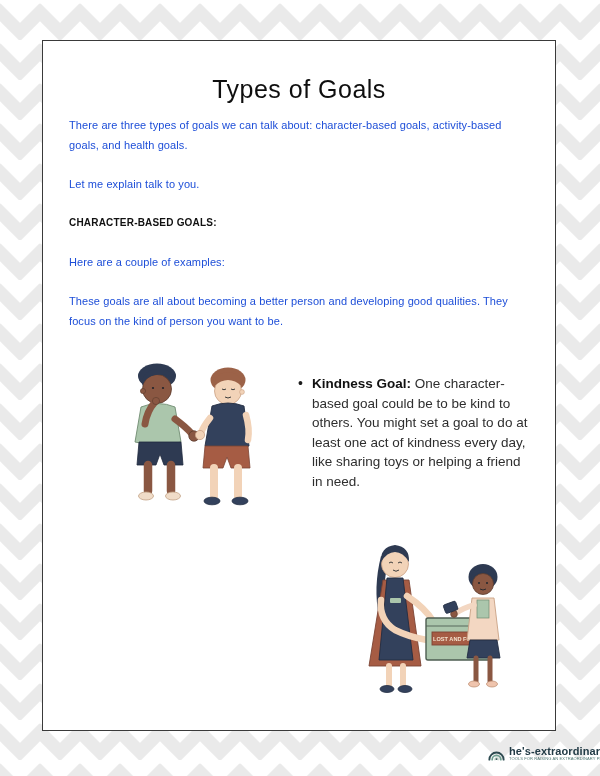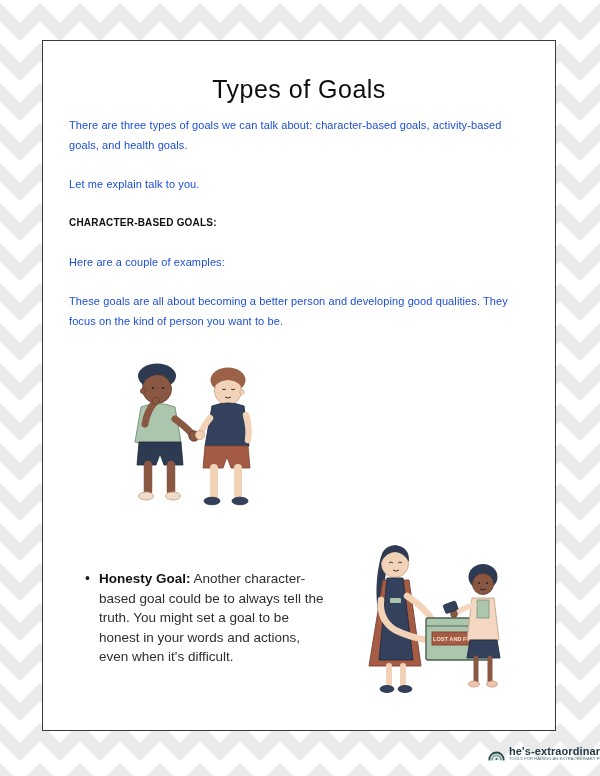--- a/index.html
+++ b/index.html
@@ -156,27 +156,27 @@
         <path d="M113 73 Q106 82 104 88" fill="none" stroke="#f2d3b8" stroke-width="6.5" stroke-linecap="round"></path>
         <circle cx="103" cy="90" r="4.6" fill="#f2d3b8" stroke="#caa184" stroke-width="0.8"></circle>
         <path d="M149 70 Q153 84 151 95" fill="none" stroke="#f2d3b8" stroke-width="6.5" stroke-linecap="round"></path>
         <path d="M108 101 L151 101 L153 123 L134 123 L130 112 L126 123 L106 123 Z" fill="#a65c44" stroke="#7c4434" stroke-width="0.8"></path>
         <path d="M117 123 V151" stroke="#f2d3b8" stroke-width="8" stroke-linecap="round"></path>
         <path d="M141 123 V151" stroke="#f2d3b8" stroke-width="8" stroke-linecap="round"></path>
         <ellipse cx="115" cy="156" rx="8" ry="3.8" fill="#33415c" stroke="#222d42" stroke-width="0.8"></ellipse>
         <ellipse cx="143" cy="156" rx="8" ry="3.8" fill="#33415c" stroke="#222d42" stroke-width="0.8"></ellipse>
       </g>
     </svg>
+    <div class="bullet kindness">
+      <b>Kindness Goal:</b>
+      <span>One character-based goal could be to be kind to others. You might set a goal to do at least one act of kindness every day, like sharing toys or helping a friend in need.</span>
+    </div>
   </div>
 
   <div class="row row2">
-    <div class="bullet honesty">
-      <b>Honesty Goal:</b>
-      <span>Another character-based goal could be to always tell the truth. You might set a goal to be honest in your words and actions, even when it's difficult.</span>
-    </div>
     <svg class="illu2" width="190" height="180" viewBox="0 0 190 180">
 
       <g>
         <path d="M48 38 Q40 70 46 98 L54 98 Q48 68 56 42 Z" fill="#2e3a52"></path>
         <circle cx="62" cy="46" r="13.5" fill="#f2d3b8" stroke="#caa184" stroke-width="0.8"></circle>
         <path d="M48 44 Q47 29 62 27 Q77 29 76 44 Q70 34 62 34 Q54 34 48 44 Z" fill="#2e3a52"></path>
         <path d="M56 45 Q58 43 60 45" fill="none" stroke="#3c3c3c" stroke-width="1"></path>
         <path d="M65 45 Q67 43 69 45" fill="none" stroke="#3c3c3c" stroke-width="1"></path>
         <path d="M60 52 Q63 54.5 66 52" fill="none" stroke="#3c3c3c" stroke-width="1"></path>
         <path d="M50 62 L76 62 L88 148 L36 148 Z" fill="#a65c44" stroke="#7c4434" stroke-width="0.9"></path>

